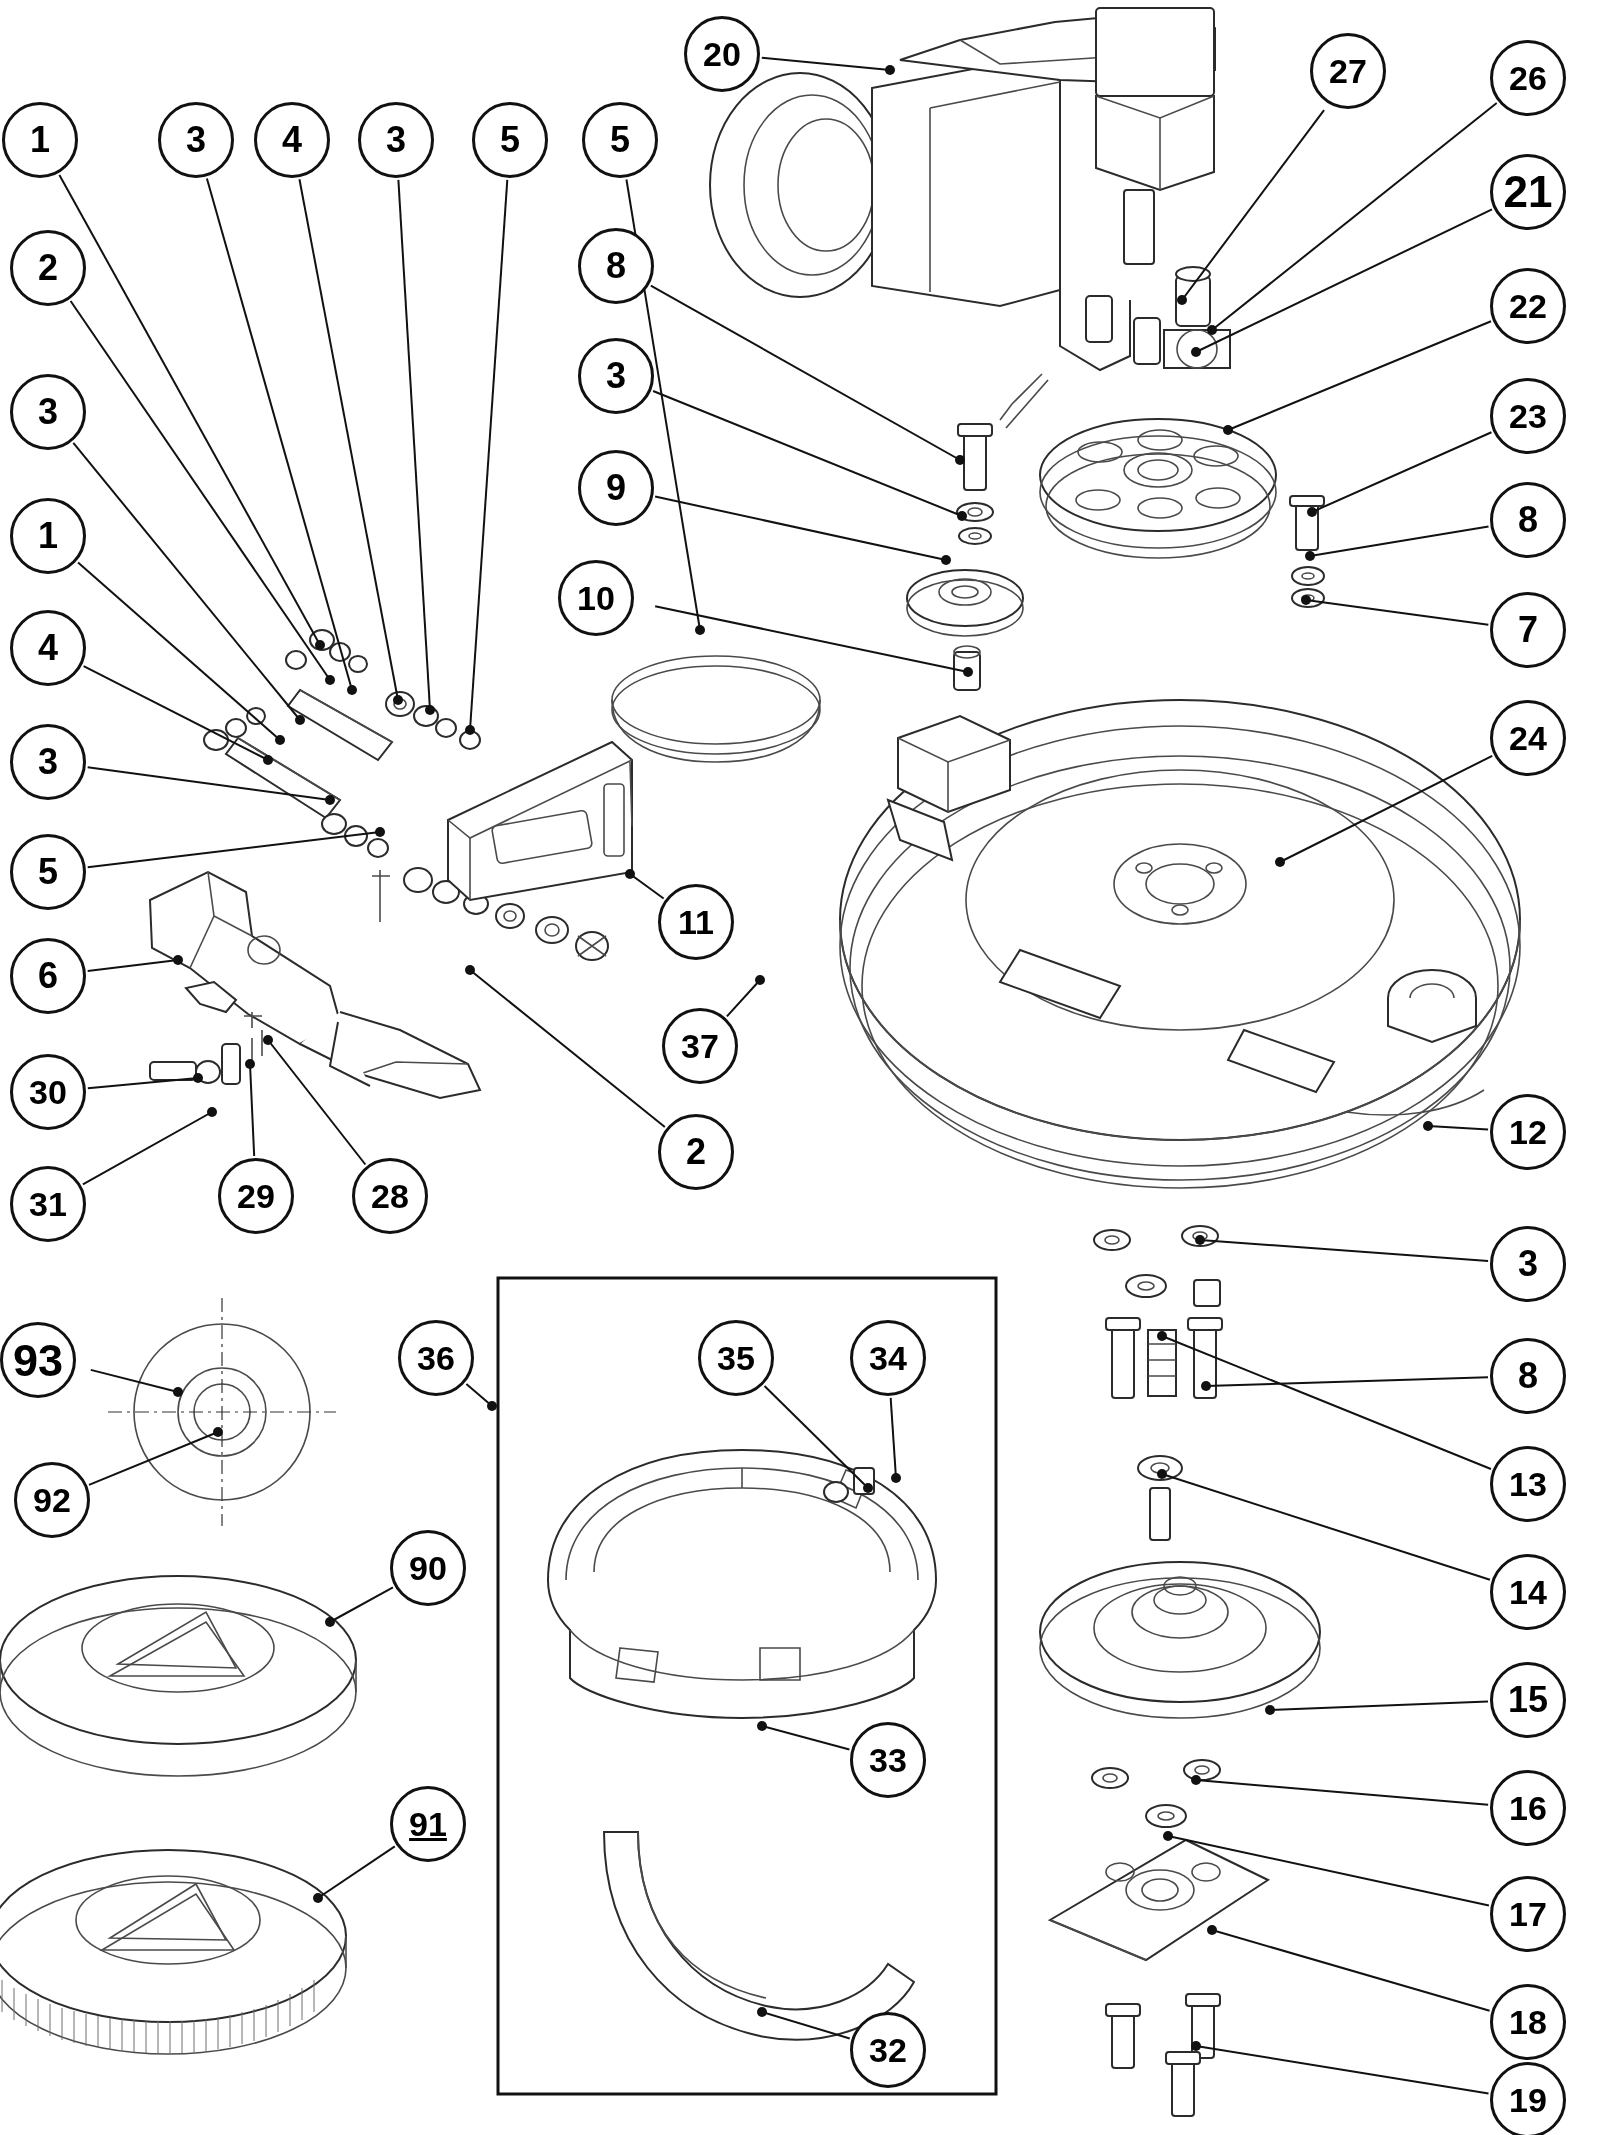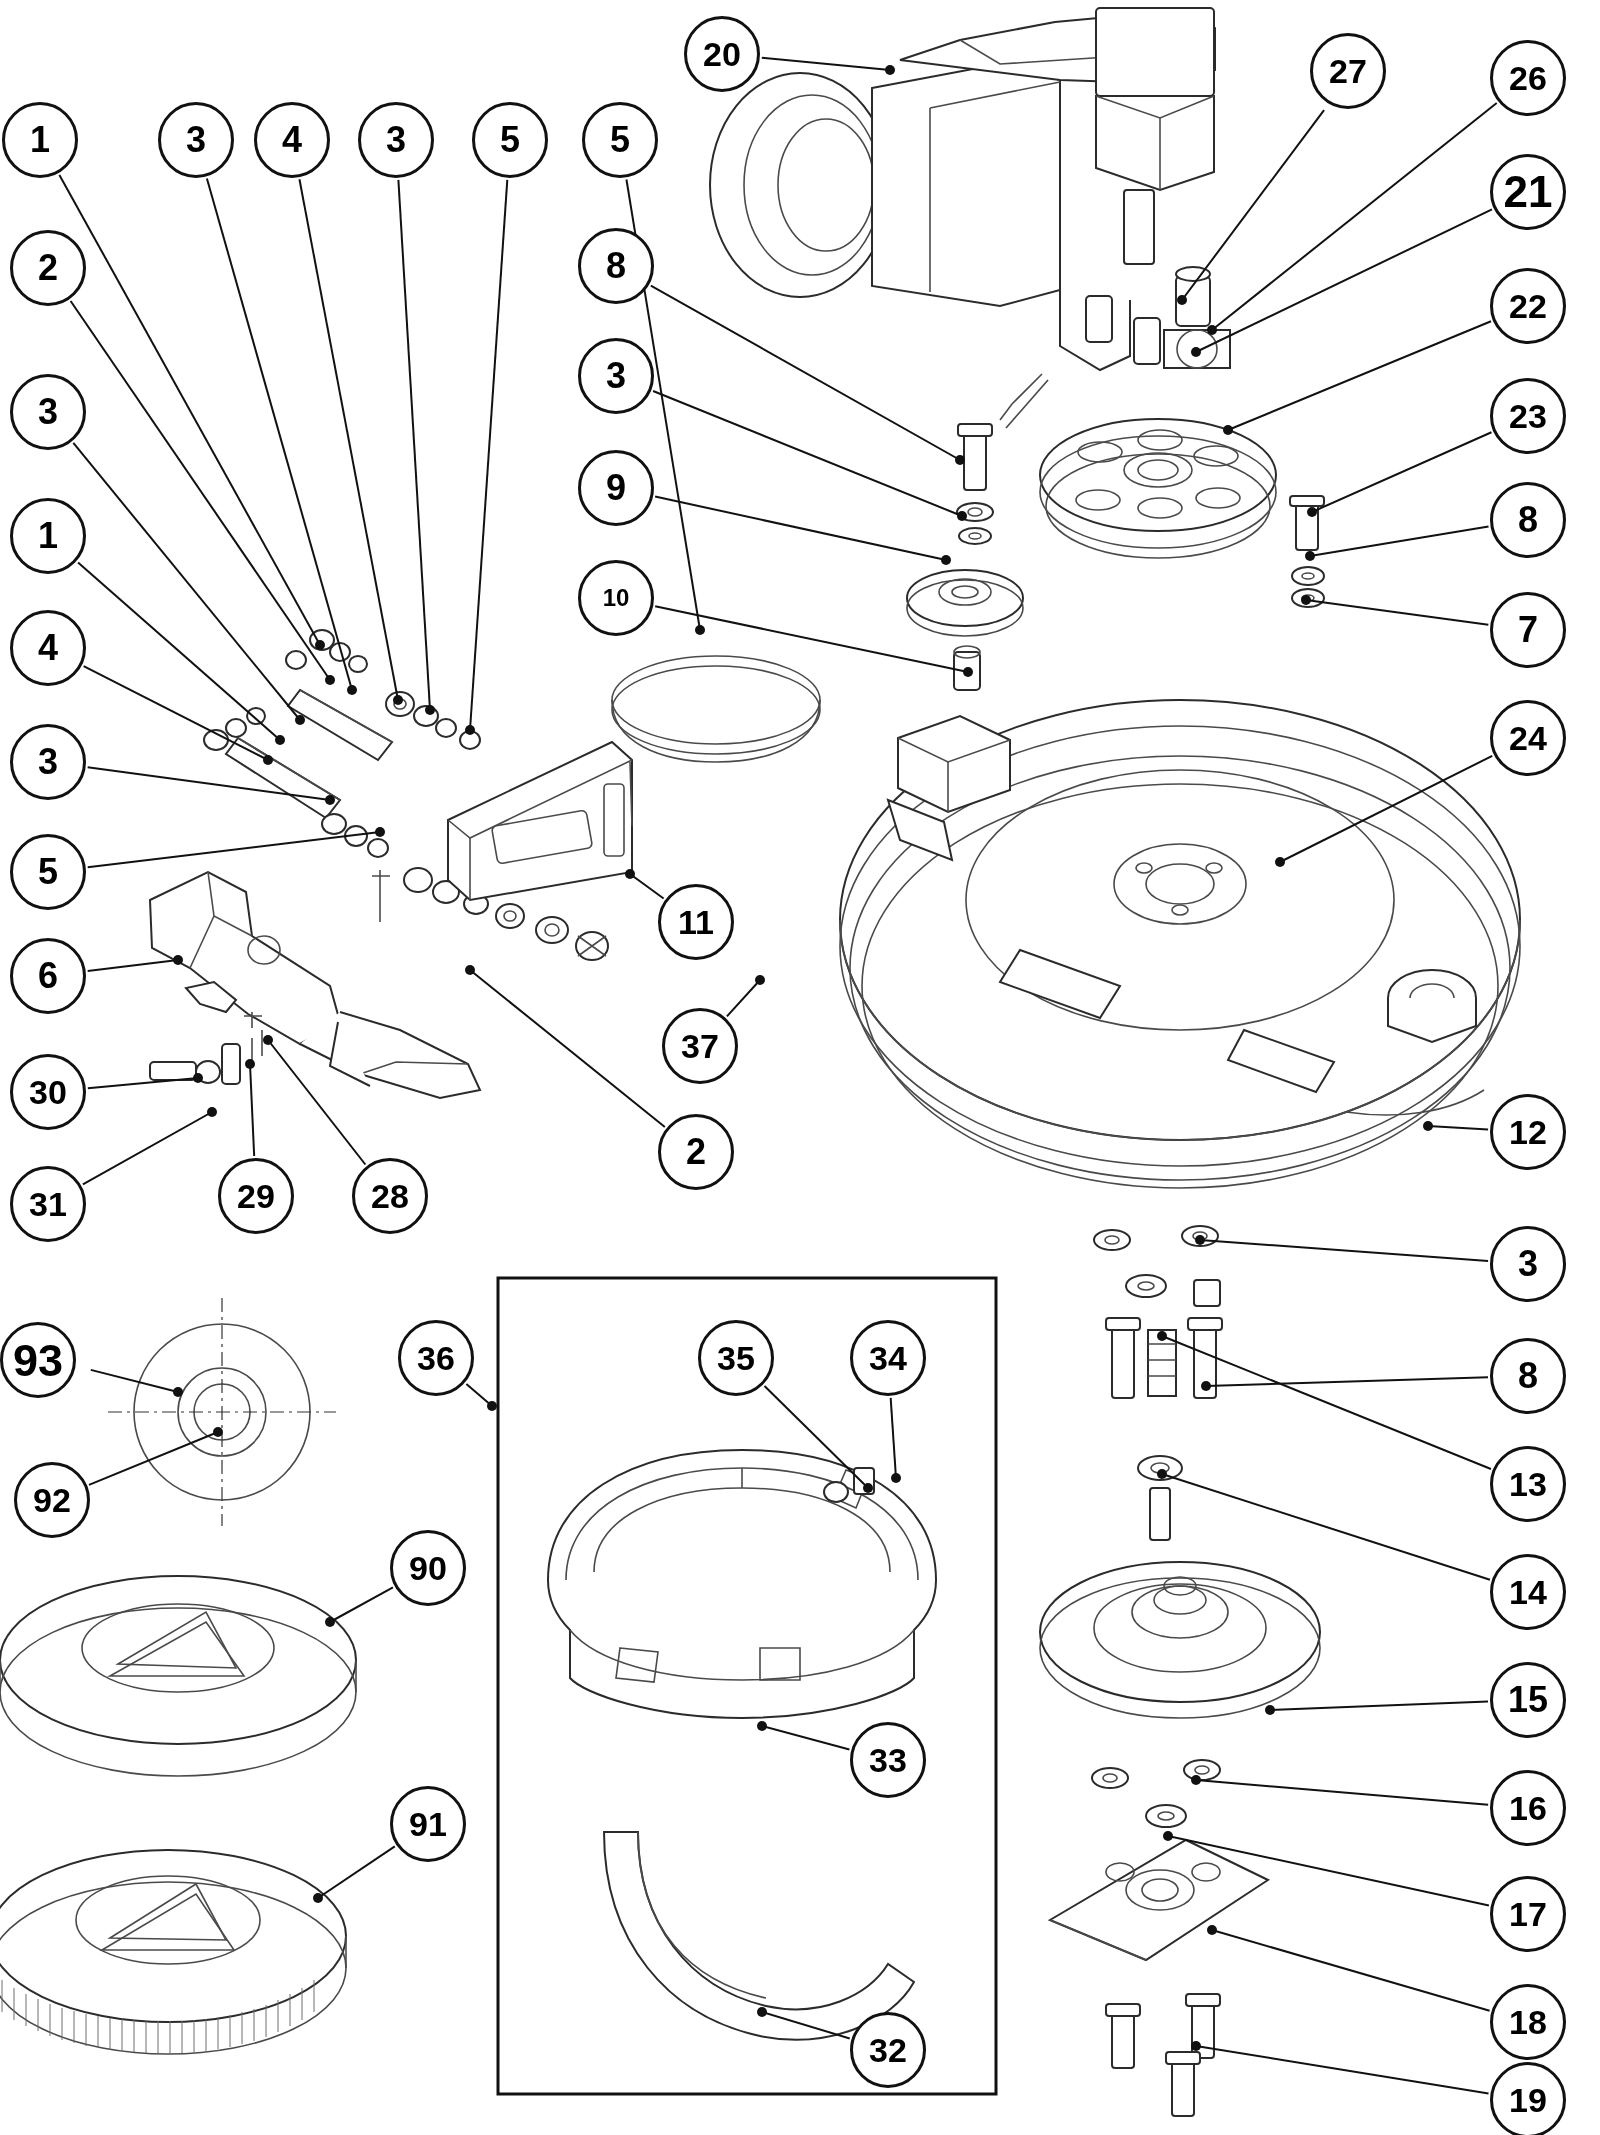--- a/index.html
+++ b/index.html
@@ -478,21 +478,21 @@
       </div>
       <div class="balloon" style="left: 578px; top: 228px; width: 76px; height: 76px; font-size: 36px;">
         <span>8</span>
       </div>
       <div class="balloon" style="left: 578px; top: 338px; width: 76px; height: 76px; font-size: 36px;">
         <span>3</span>
       </div>
       <div class="balloon" style="left: 578px; top: 450px; width: 76px; height: 76px; font-size: 36px;">
         <span>9</span>
       </div>
-      <div class="balloon" style="left: 578px; top: 560px; width: 76px; height: 76px; font-size: 24px; text-align: right;">
+      <div class="balloon" style="left: 558px; top: 560px; width: 76px; height: 76px; font-size: 34px; text-align: right;">
         <span>10</span>
       </div>
       <div class="balloon" style="left: 684px; top: 16px; width: 76px; height: 76px; font-size: 34px;">
         <span>20</span>
       </div>
       <div class="balloon" style="left: 658px; top: 884px; width: 76px; height: 76px; font-size: 34px;">
         <span>11</span>
       </div>
       <div class="balloon" style="left: 662px; top: 1008px; width: 76px; height: 76px; font-size: 34px;">
         <span>37</span>
@@ -556,21 +556,21 @@
       </div>
       <div class="balloon" style="left: 0; top: 1322px; width: 76px; height: 76px; font-size: 45px;">
         <span>93</span>
       </div>
       <div class="balloon" style="left: 14px; top: 1462px; width: 76px; height: 76px; font-size: 34px;">
         <span>92</span>
       </div>
       <div class="balloon" style="left: 390px; top: 1530px; width: 76px; height: 76px; font-size: 34px;">
         <span>90</span>
       </div>
-      <div class="balloon" style="left: 390px; top: 1786px; width: 76px; height: 76px; font-size: 34px;">
+      <div class="balloon" style="left: 390px; top: 1786px; width: 76px; height: 76px; font-size: 34px; text-decoration: underline;">
         <span>91</span>
       </div>
       <div class="balloon" style="left: 398px; top: 1320px; width: 76px; height: 76px; font-size: 34px;">
         <span>36</span>
       </div>
       <div class="balloon" style="left: 698px; top: 1320px; width: 76px; height: 76px; font-size: 34px;">
         <span>35</span>
       </div>
       <div class="balloon" style="left: 850px; top: 1320px; width: 76px; height: 76px; font-size: 34px;">
         <span>34</span>

